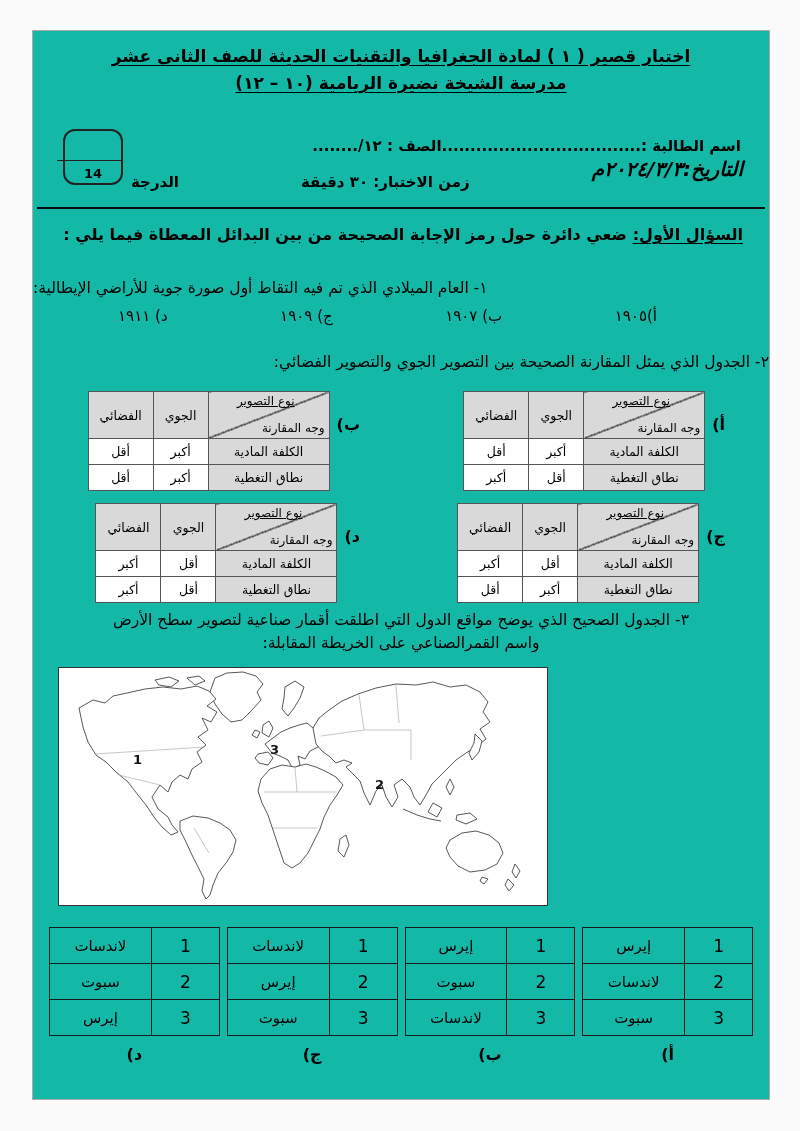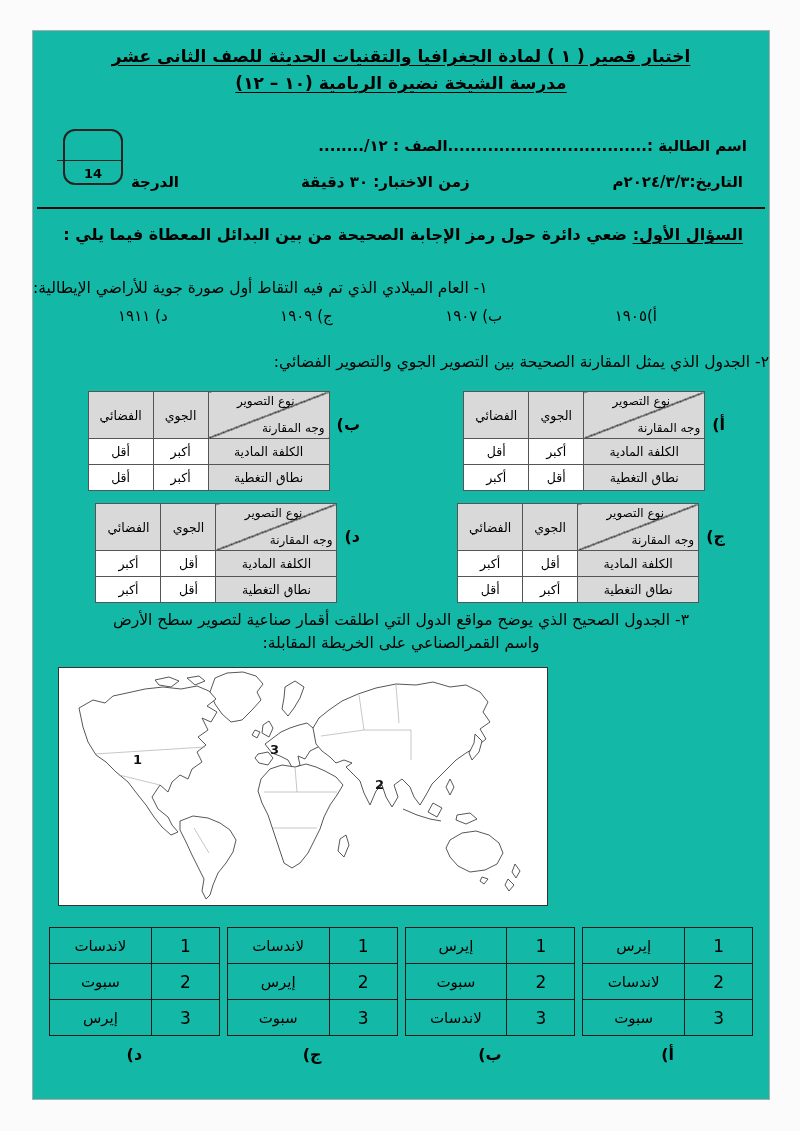--- a/index.html
+++ b/index.html
@@ -13,22 +13,22 @@
   }
   .page{
     position:absolute;left:32px;top:30px;width:736px;height:1068px;
     background:#14b8a6;border:1px solid #ababab;direction:rtl;
   }
   
   .header{position:absolute;top:12px;left:30px;right:30px;text-align:center;
           font-weight:bold;font-size:17px;line-height:27px;}
   .header div{text-decoration:underline;text-underline-offset:3px;}
   
-  .name-line{position:absolute;top:106px;right:22px;font-weight:bold;font-size:15px;}
-  .t-date{position:absolute;top:142px;right:26px;font-weight:bold;font-size:15px;}
+  .name-line{position:absolute;top:106px;right:28px;font-weight:bold;font-size:15px;}
+  .t-date{position:absolute;top:126px;right:26px;font-weight:bold;font-size:20px;font-style:italic;}
   .t-time{position:absolute;top:142px;left:268px;font-weight:bold;font-size:15px;direction:rtl;}
   .t-grade{position:absolute;top:142px;left:98px;font-weight:bold;font-size:15px;}
   .score-box{position:absolute;top:98px;left:30px;width:56px;height:52px;
              border:2px solid #222;border-radius:12px;}
   .score-box .mid{position:absolute;top:55%;left:-8px;right:0;border-top:1.6px solid #222;}
   .score-box .val{position:absolute;bottom:2px;left:0;right:0;text-align:center;
                   font-size:13px;font-weight:bold;}
   .divider{position:absolute;top:176px;left:4px;right:4px;border-top:2.5px solid #0a0a0a;}
   
   .sec-title{position:absolute;top:194px;right:26px;font-weight:bold;font-size:16px;}
@@ -47,21 +47,21 @@
   table.cmp{border-collapse:collapse;background:#fff;}
   table.cmp td{border:1px solid #555;text-align:center;font-size:12.5px;height:25px;padding:0 3px;}
   table.cmp td.hdr{background:#d9d9d9;}
   table.cmp td.corner{
     width:120px;height:46px;position:relative;padding:0;
     background-color:#d9d9d9;
     background-image:linear-gradient(to bottom right,
       rgba(0,0,0,0) calc(50% - 1px), #444 calc(50% - 1px),
       #444 calc(50% + 0.5px), rgba(0,0,0,0) calc(50% + 0.5px));
   }
-  table.cmp td.corner .top{position:absolute;top:2px;right:34px;font-size:12px;}
+  table.cmp td.corner .top{position:absolute;top:2px;right:34px;font-size:12px;text-decoration:underline;}
   table.cmp td.corner .bot{position:absolute;bottom:3px;right:4px;font-size:12px;}
   table.cmp td.c1{width:48px;}
   table.cmp td.c2{width:58px;}
   table.cmp td.rowlbl{background:#d9d9d9;}
   
   .q3-text{position:absolute;top:578px;left:0;right:0;text-align:center;
            font-size:15.5px;line-height:23px;}
   .map-box{position:absolute;top:636px;left:25px;width:488px;height:237px;
            border:1.5px solid #333;background:#fff;}
   .map-box svg{display:block;}

